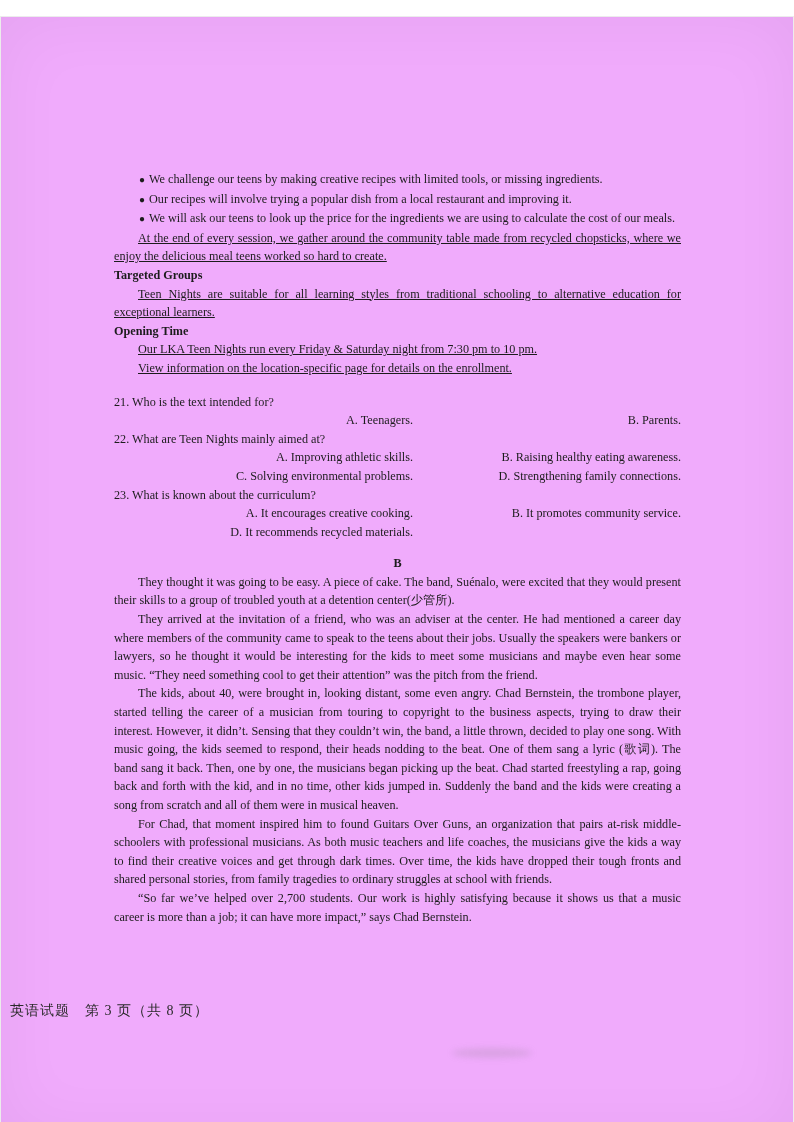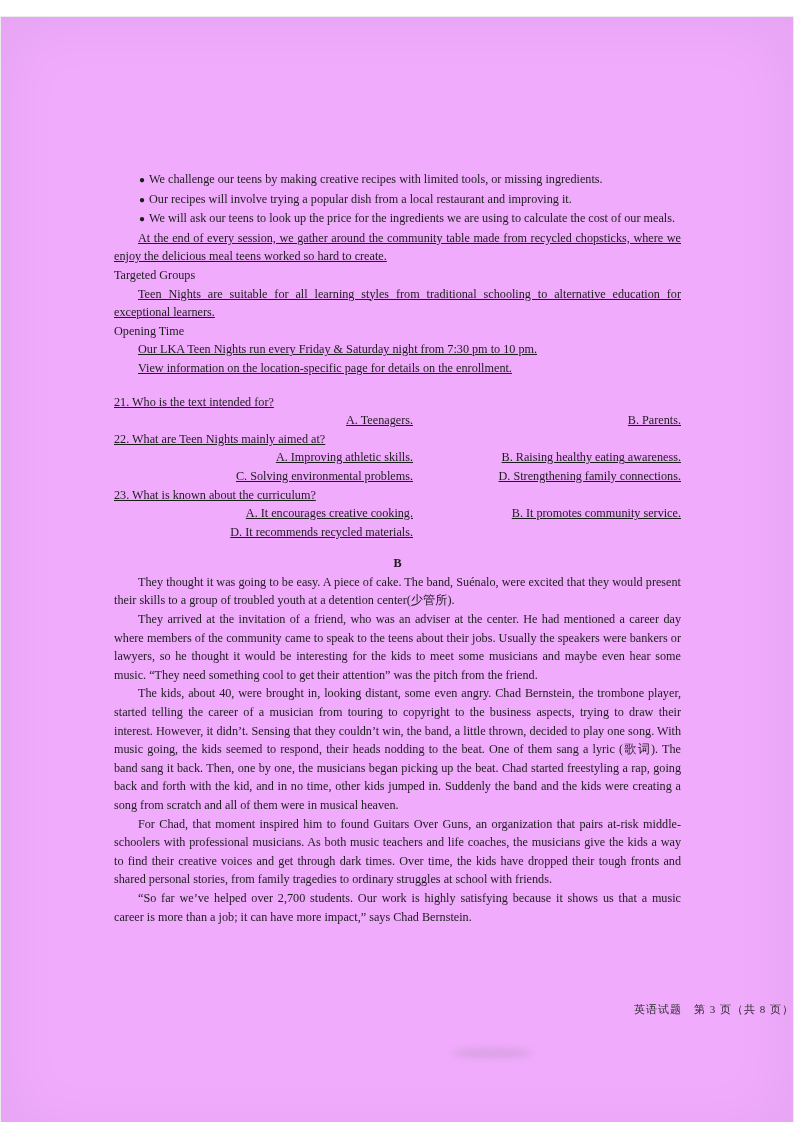--- a/index.html
+++ b/index.html
@@ -20,44 +20,44 @@
     left: 114px;
     top: 154px;
     width: 567px;
     font-size: 12.2px;
     line-height: 18.6px;
     text-align: justify;
   }
   .bullet-item { text-indent: 25px; }
   .bullet-glyph { font-size: 10px; letter-spacing: 4px; }
   .para-indent { text-indent: 24px; text-decoration: underline; }
-  .heading-bold { font-weight: normal; text-indent: 0; }
+  .heading-bold { font-weight: bold; text-indent: 0; }
   .questions { margin-top: 15px; }
-  .question-block { margin-top: 0; text-decoration: underline; }
+  .question-block { margin-top: 0; }
   .question-line { text-align: left; }
   .option-row {
     display: grid;
     grid-template-columns: 290px 1fr;
     padding-left: 9px;
     text-align: right;
   }
   .section-label {
     margin-top: 13px;
     text-align: center;
     font-weight: bold;
     text-indent: 0;
   }
   .passage-b p { text-indent: 24px; }
   .footer {
     position: absolute;
     top: 986px;
     left: 0;
     width: 100%;
-    text-align: right;
-    font-size: 11px;
+    text-align: left;
+    font-size: 14px;
     color: #2a2a2a;
     letter-spacing: 1px;
     padding-left: 10px;
   }
   .scan-artifact {
     position: absolute;
     top: 1032px;
     left: 452px;
     width: 80px;
     height: 10px;

